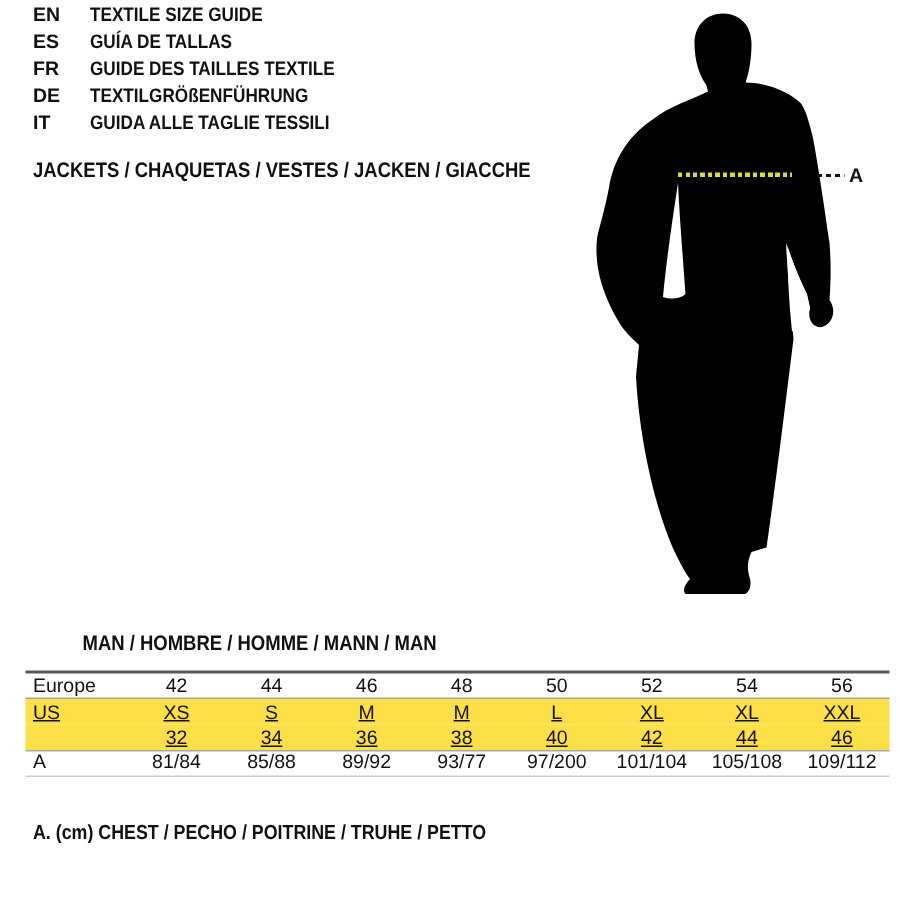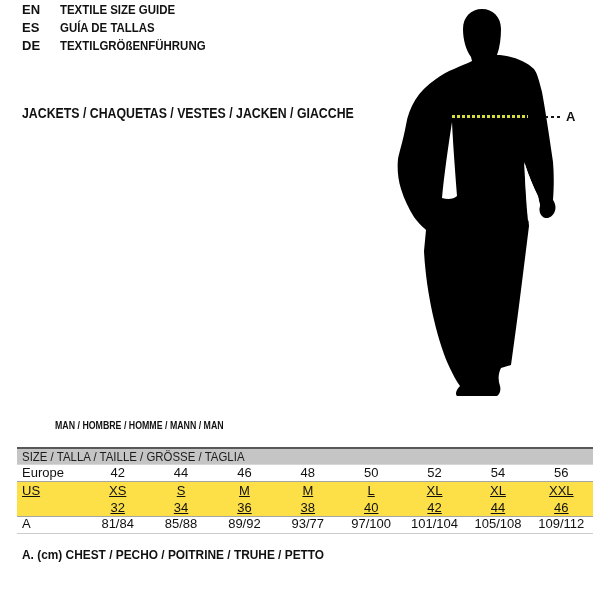--- a/index.html
+++ b/index.html
@@ -32,21 +32,21 @@
     background:repeating-linear-gradient(90deg, var(--meas, #d5dc3e) 0 3px, transparent 3px 5px);
     z-index:3;
   }
   .pointer-dashes {
     position:absolute; left:545px; top:116px; width:18px; height:2px;
     background:repeating-linear-gradient(90deg, #141414 0 3px, transparent 3px 6px);
   }
   .measure-label { position:absolute; left:566px; top:109px; font-weight:700; font-size:13px; }
 
   
-  .section-title { position:absolute; left:22px; top:420px; font-weight:700; font-size:10px;padding-left:33px; }
+  .section-title { position:absolute; left:22px; top:420px; font-weight:700; font-size:14px;padding-left:33px; }
 
   
   .size-table { position:absolute; left:17px; top:447px; width:576px; border-top:2px solid #585858; font-size:13px; }
   .t-header { background:#c5c5c5; height:16px; line-height:16px; padding-left:5px; color:#1c1c1c; border-bottom:1px solid #d6d6d6; }
   .t-row { display:flex; height:17px; line-height:17px; align-items:flex-end; }
   .t-row.shade { background:#fde047;text-decoration:underline; }
   .t-row.b-bottom { border-bottom:1px solid #a5a5a5; }
   .t-row.b-top { border-top:1px solid #a5a5a5; }
   .t-row.last { border-bottom:1px solid #cccccc; height:18px; line-height:18px; }
   .t-label { width:69px; padding-left:5px; }
@@ -63,22 +63,30 @@
   <div class="lang-block">
     <div class="lang-row">
       <span class="lang-code">EN</span>
       <span class="lang-label cond">TEXTILE SIZE GUIDE</span>
     </div>
     <div class="lang-row">
       <span class="lang-code">ES</span>
       <span class="lang-label cond">GUÍA DE TALLAS</span>
     </div>
     <div class="lang-row">
+      <span class="lang-code">FR</span>
+      <span class="lang-label cond">GUIDE DES TAILLES TEXTILE</span>
+    </div>
+    <div class="lang-row">
       <span class="lang-code">DE</span>
       <span class="lang-label cond">TEXTILGRÖßENFÜHRUNG</span>
+    </div>
+    <div class="lang-row">
+      <span class="lang-code">IT</span>
+      <span class="lang-label cond">GUIDA ALLE TAGLIE TESSILI</span>
     </div>
   </div>
 
   <div class="cats">
     <div class="cat-line"><span class="cond">JACKETS / CHAQUETAS / VESTES / JACKEN / GIACCHE</span></div>
   </div>
 
   <svg class="figure" viewBox="0 0 172 395" xmlns="http://www.w3.org/2000/svg" aria-hidden="true">
     <path fill="#000000" d="
       M86,3
@@ -127,23 +135,20 @@
 
   <div class="chest-line" style="--meas: #d5dc3e;"></div>
   <div class="pointer-dashes"></div>
   <div class="measure-label">A</div>
 
   <div class="section-title">
     <span class="cond">MAN / HOMBRE / HOMME / MANN / MAN</span>
   </div>
 
   <div class="size-table">
-    <div class="t-header">
-      <span class="cond">SIZE / TALLA / TAILLE / GRÖSSE / TAGLIA</span>
-    </div>
 
     <div class="t-row b-bottom">
       <span class="t-label">Europe</span>
       <span class="t-cell">42</span>
       <span class="t-cell">44</span>
       <span class="t-cell">46</span>
       <span class="t-cell">48</span>
       <span class="t-cell">50</span>
       <span class="t-cell">52</span>
       <span class="t-cell">54</span>
@@ -173,21 +178,21 @@
       <span class="t-cell">44</span>
       <span class="t-cell">46</span>
     </div>
 
     <div class="t-row b-top last">
       <span class="t-label">A</span>
       <span class="t-cell">81/84</span>
       <span class="t-cell">85/88</span>
       <span class="t-cell">89/92</span>
       <span class="t-cell">93/77</span>
-      <span class="t-cell">97/100</span>
+      <span class="t-cell">97/200</span>
       <span class="t-cell">101/104</span>
       <span class="t-cell">105/108</span>
       <span class="t-cell">109/112</span>
     </div>
   </div>
 
   <div class="footnote">
     <span class="cond">A. (cm) CHEST / PECHO / POITRINE / TRUHE / PETTO</span>
   </div>
 

